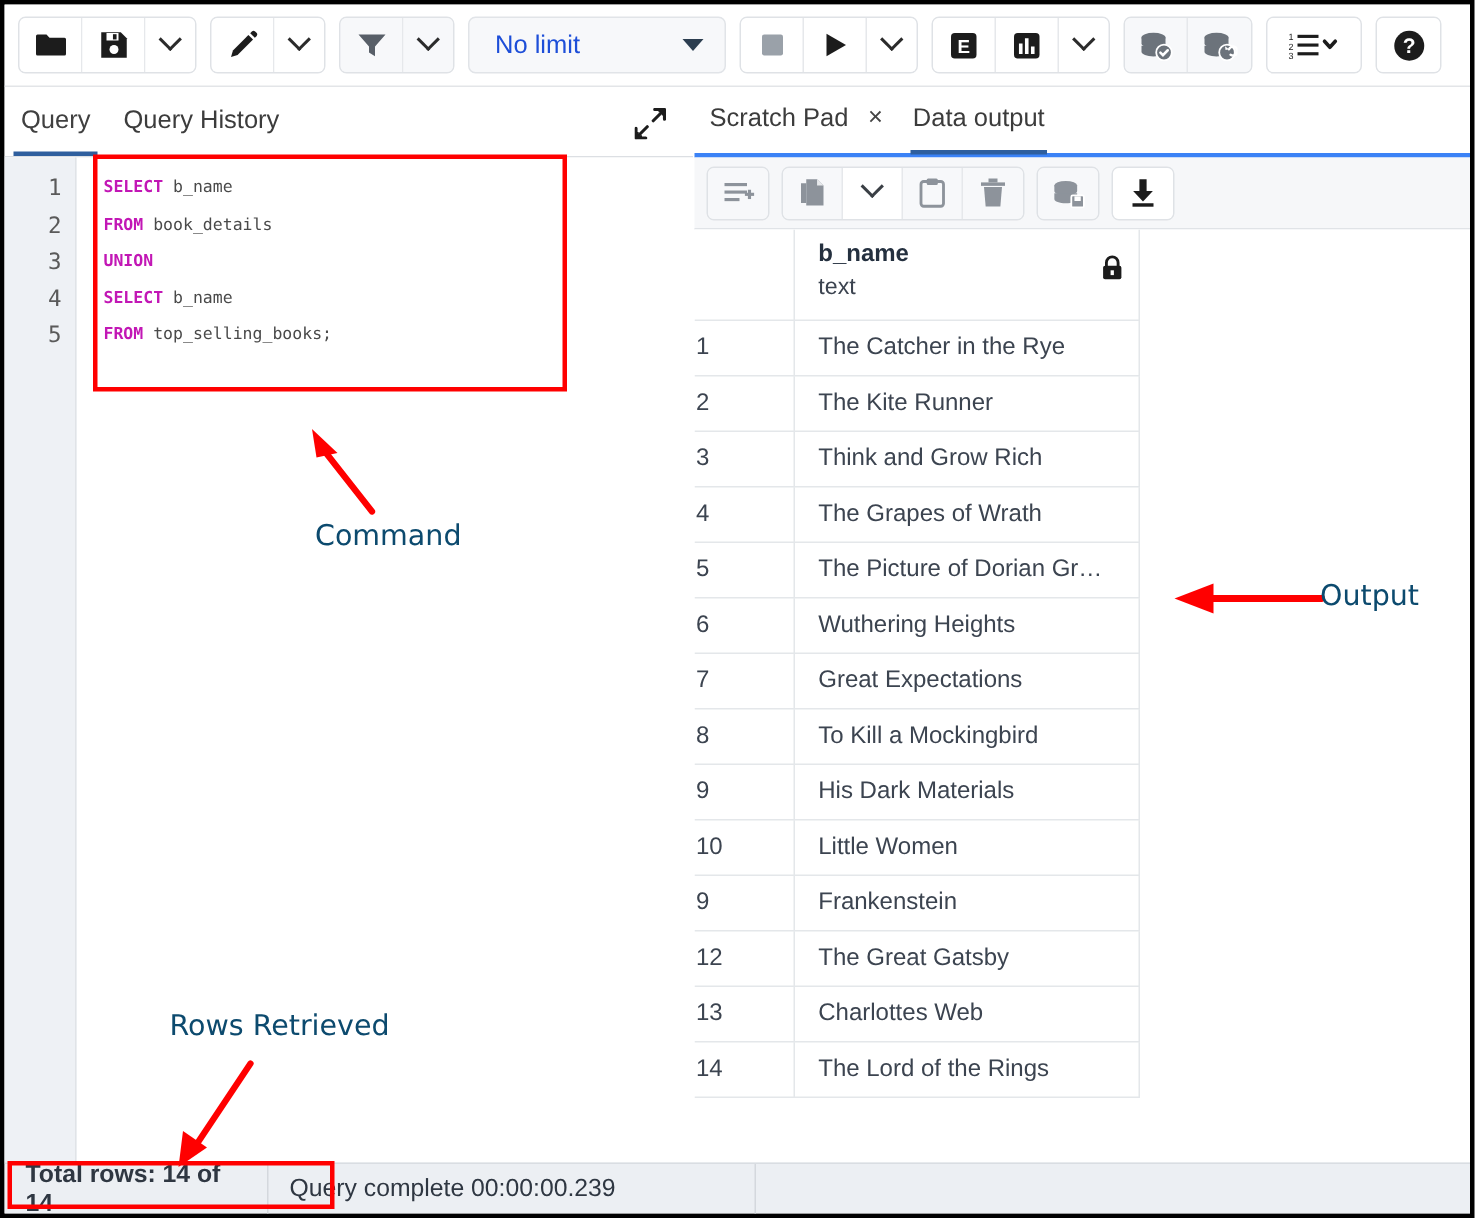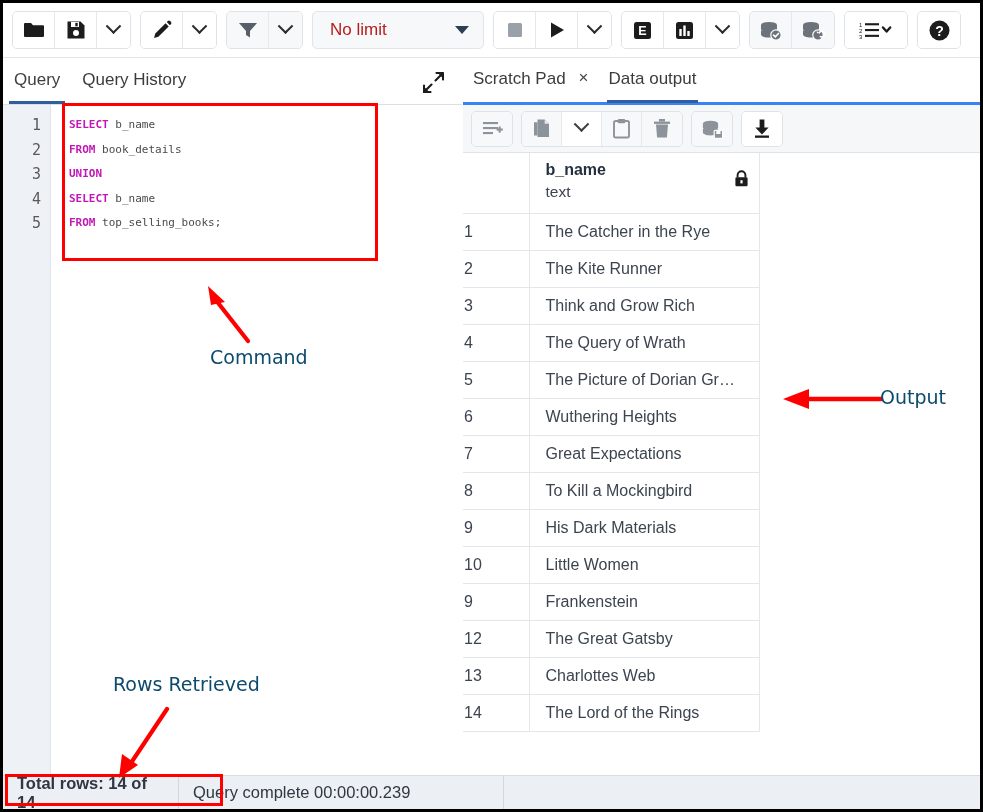--- a/index.html
+++ b/index.html
@@ -40,21 +40,21 @@
   }
   .tb-btn:last-child { border-right:none; }
   .tb-btn.flat { background:#f7f8fa; }
   .tb-caret { width:33px; }
   .tb-limit {
     width:172px; height:38px; margin-left:9px;
     border:1px solid #e1e4e8; border-radius:5px;
     background:#f7f8fa;
     display:flex; align-items:center; justify-content:space-between;
     padding:0 14px 0 17px;
-    font-size:17px; color:#b91c1c; cursor:pointer;
+    font-size:17px; color:#1d4ed8; cursor:pointer;
   }
   .caret-dn {
     width:0;height:0;border-left:7px solid transparent;
     border-right:7px solid transparent;border-top:8px solid #2c3e50;
   }
   .chev {
     width:11px;height:11px;border-right:2.6px solid #2b2b2b;
     border-bottom:2.6px solid #2b2b2b;transform:rotate(45deg) translate(-3px,-3px);
   }
   .ico { display:block; }
@@ -444,21 +444,21 @@
           <tr>
             <td class="c-idx">2</td>
             <td class="c-name">The Kite Runner</td>
           </tr>
           <tr>
             <td class="c-idx">3</td>
             <td class="c-name">Think and Grow Rich</td>
           </tr>
           <tr>
             <td class="c-idx">4</td>
-            <td class="c-name">The Query of Wrath</td>
+            <td class="c-name">The Grapes of Wrath</td>
           </tr>
           <tr>
             <td class="c-idx">5</td>
             <td class="c-name">The Picture of Dorian Gr…</td>
           </tr>
           <tr>
             <td class="c-idx">6</td>
             <td class="c-name">Wuthering Heights</td>
           </tr>
           <tr>

